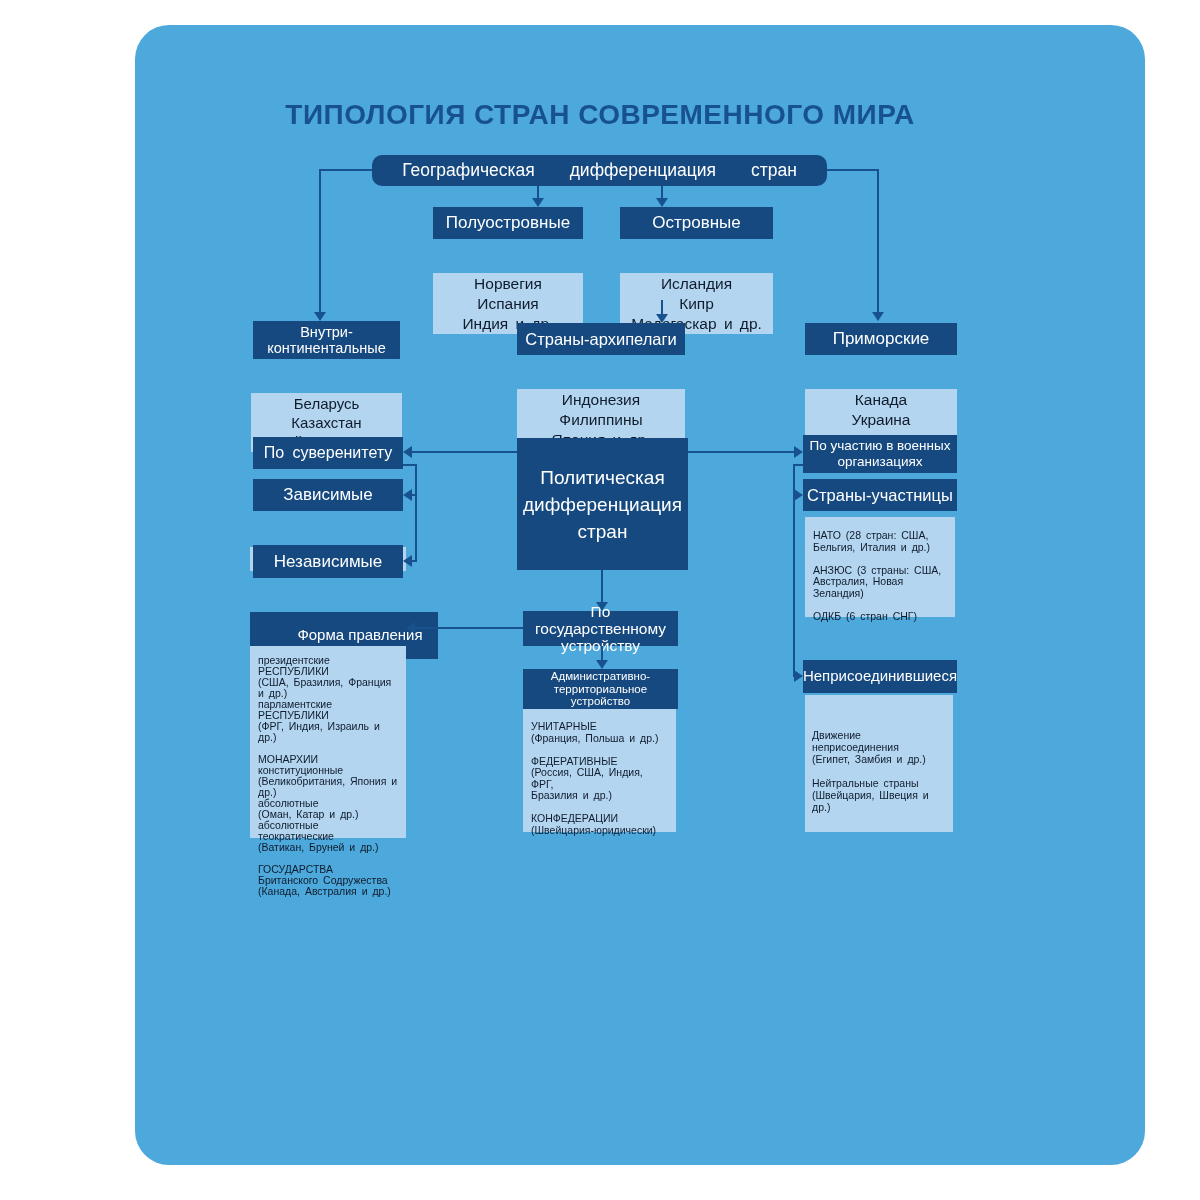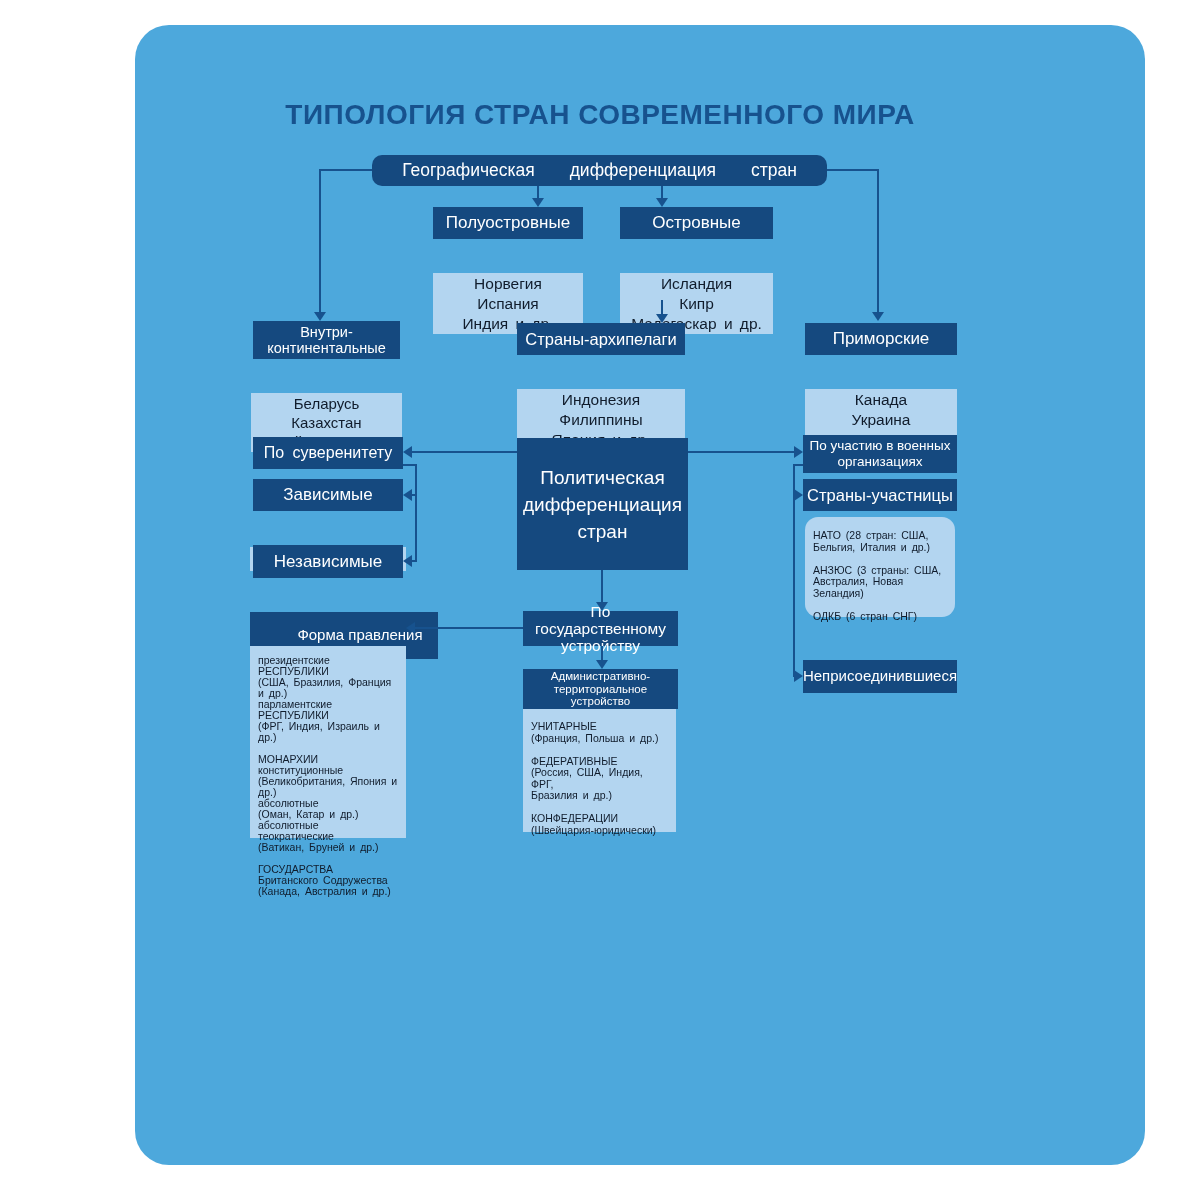--- a/index.html
+++ b/index.html
@@ -115,28 +115,34 @@
 ФЕДЕРАТИВНЫЕ
 (Россия, США, Индия, ФРГ,
 Бразилия и др.)
 
 КОНФЕДЕРАЦИИ
 (Швейцария-юридически)</div>
 
   <div class="bd" style="left:803px; top:435px; width:154px; height:38px; font-size:13.5px; line-height:16px;">По участию в военных
 организациях</div>
   <div class="bd" style="left:803px; top:479px; width:154px; height:32px; font-size:16.5px;">Страны-участницы</div>
-  <div class="blt" style="left:805px; top:517px; width:134px; height:87px; padding:13px 8px 0; font-size:10.5px; line-height:11.5px;border-radius:13px;">НАТО (28 стран: США,
+  <div class="blt" style="left:805px; top:517px; width:134px; height:87px; padding:13px 8px 0; font-size:10.5px; line-height:11.5px;">НАТО (28 стран: США,
 Бельгия, Италия и др.)
 
 АНЗЮС (3 страны: США,
 Австралия, Новая Зеландия)
 
 ОДКБ (6 стран СНГ)</div>
   <div class="bd" style="left:803px; top:660px; width:154px; height:33px; font-size:15px;">Неприсоединившиеся</div>
+  <div class="blt" style="left:805px; top:695px; width:134px; height:103px; padding:34px 7px 0; font-size:10.5px; line-height:12px;">Движение
+неприсоединения
+(Египет, Замбия и др.)
+
+Нейтральные страны
+(Швейцария, Швеция и др.)</div>
 
   <div class="ln" style="left:320px; top:169px; width:52px; height:2px;"></div>
   <div class="ln" style="left:319px; top:169px; width:2px; height:144px;"></div>
   <div class="arr-d" style="left:314px; top:312px;"></div>
 
   <div class="ln" style="left:827px; top:169px; width:52px; height:2px;"></div>
   <div class="ln" style="left:877px; top:169px; width:2px; height:144px;"></div>
   <div class="arr-d" style="left:872px; top:312px;"></div>
 
   <div class="ln" style="left:537px; top:186px; width:2px; height:13px;"></div>

